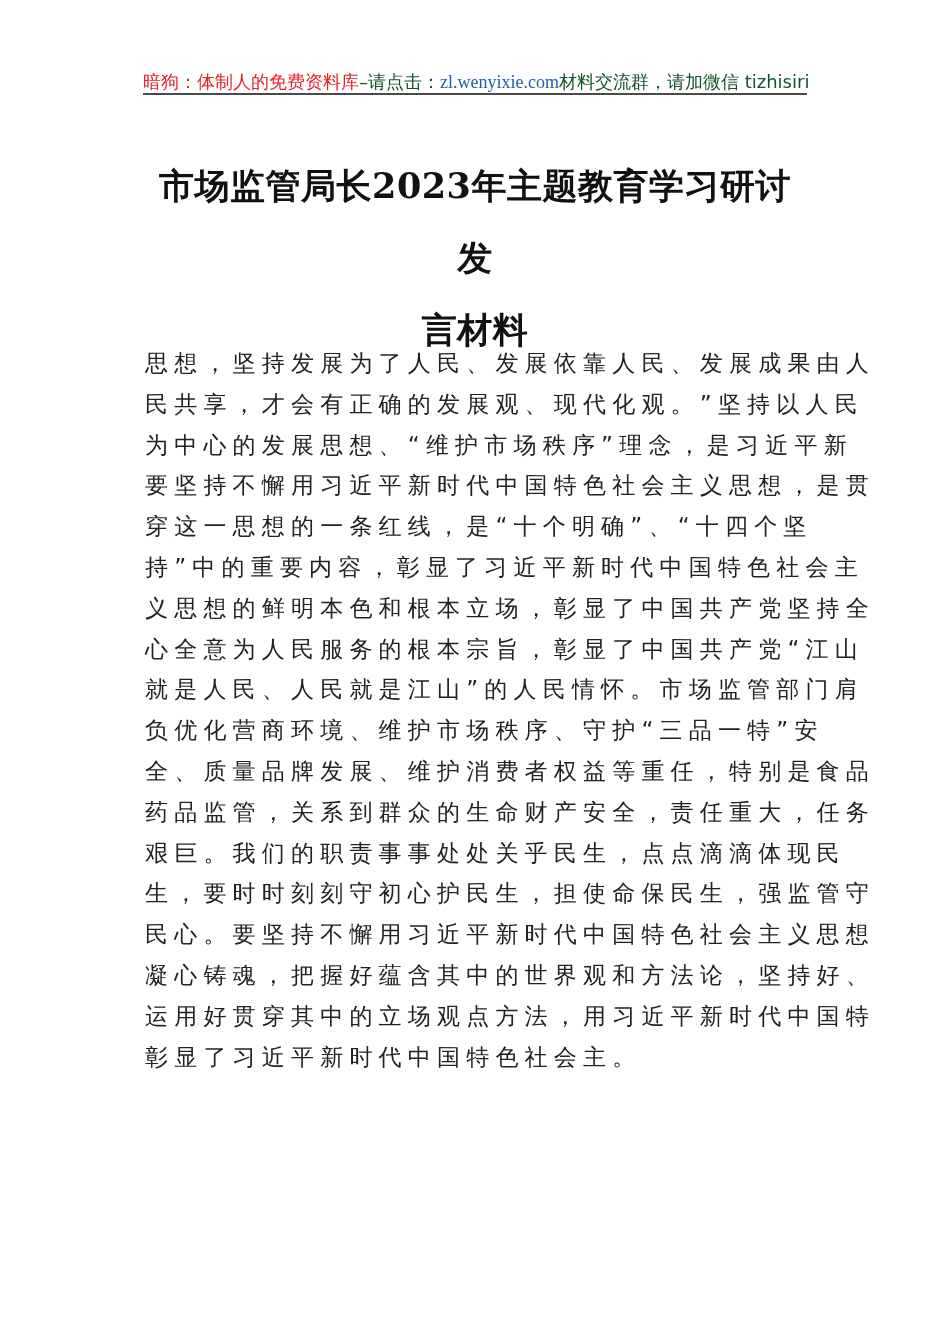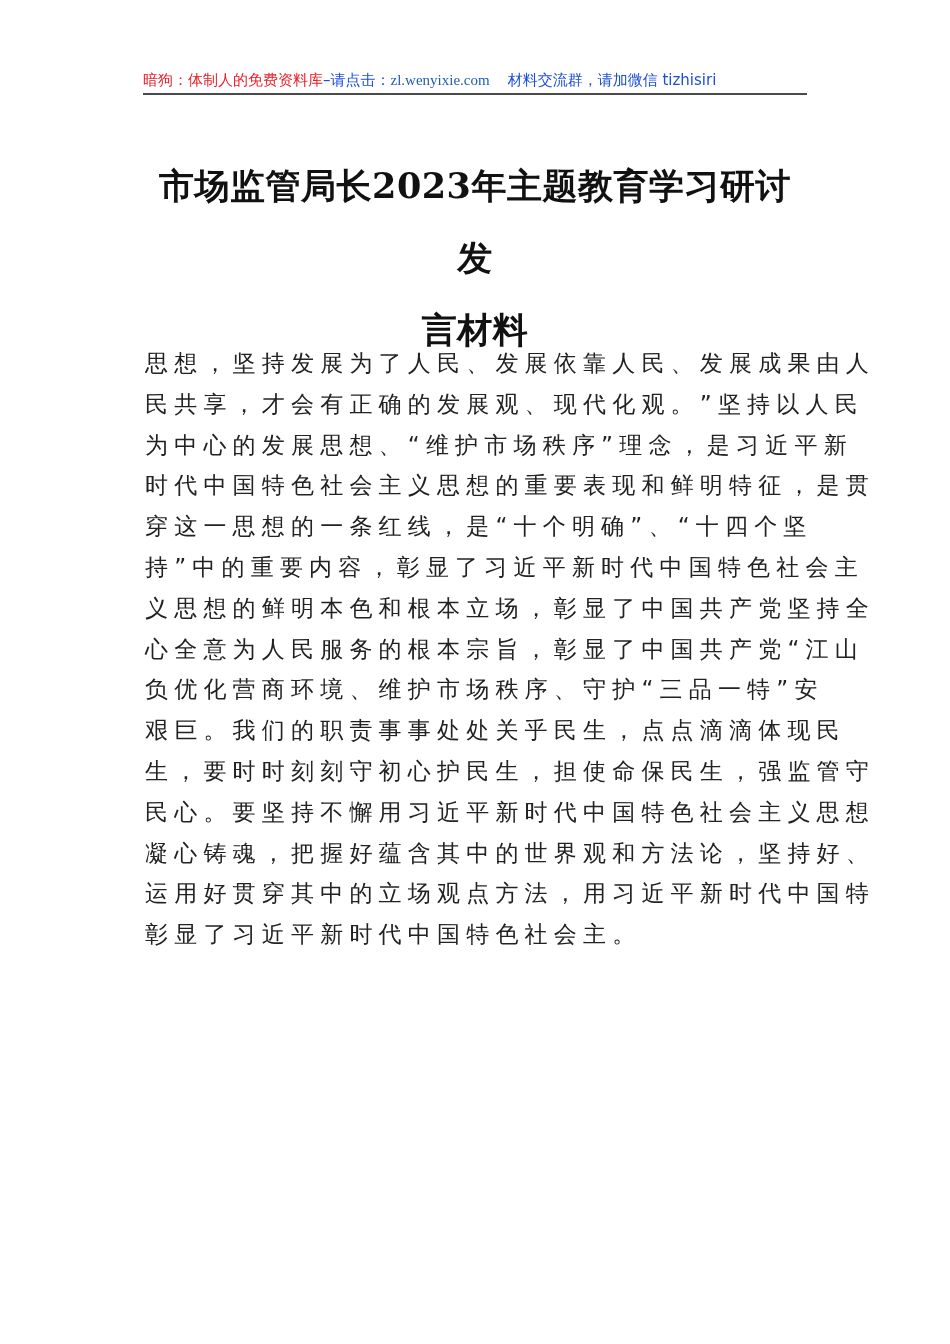--- a/index.html
+++ b/index.html
@@ -15,28 +15,28 @@
       font-family: "DejaVu Sans", sans-serif;
       color: #000;
     }
     .page-header {
       position: absolute;
       left: 143px;
       top: 70px;
       width: 664px;
       height: 24px;
       font-family: "DejaVu Sans", sans-serif;
-      font-size: 15px;
+      font-size: 18px;
       line-height: 20px;
       white-space: nowrap;
       display: flex;
-      align-items: flex-start;
+      align-items: center;
     }
     .page-header .red { color: #e8202a; }
-    .page-header .dark { color: #1d4ed8; }
+    .page-header .dark { color: #14532d; }
     .page-header .link { color: #1f5fb0; font-family: Liberation Serif, serif; }
     .page-header .gap { display: inline-block; width: 18px; }
     .header-rule {
       position: absolute;
       left: 143px;
       top: 93px;
       width: 664px;
       height: 2px;
       background: #4a4a4a;
     }
@@ -86,25 +86,28 @@
 
 <h1 class="doc-title" style="margin:0;text-align:center;">
   <span class="line">市场监管局长2023年主题教育学习研讨发</span>
   <span class="line">言材料</span>
 </h1>
 
 <div class="doc-body">
   <span class="line">思想，坚持发展为了人民、发展依靠人民、发展成果由人</span>
   <span class="line">民共享，才会有正确的发展观、现代化观。”坚持以人民</span>
   <span class="line">为中心的发展思想、“维护市场秩序”理念，是习近平新</span>
-  <span class="line">时代中国特色社会主义思想的重要表现和鲜明特征，是贯</span>
+  <span class="line">要坚持不懈用习近平新时代中国特色社会主义思想，是贯</span>
   <span class="line">穿这一思想的一条红线，是“十个明确”、“十四个坚</span>
   <span class="line">持”中的重要内容，彰显了习近平新时代中国特色社会主</span>
   <span class="line">义思想的鲜明本色和根本立场，彰显了中国共产党坚持全</span>
   <span class="line">心全意为人民服务的根本宗旨，彰显了中国共产党“江山</span>
+  <span class="line">就是人民、人民就是江山”的人民情怀。市场监管部门肩</span>
   <span class="line">负优化营商环境、维护市场秩序、守护“三品一特”安</span>
+  <span class="line">全、质量品牌发展、维护消费者权益等重任，特别是食品</span>
+  <span class="line">药品监管，关系到群众的生命财产安全，责任重大，任务</span>
   <span class="line">艰巨。我们的职责事事处处关乎民生，点点滴滴体现民</span>
   <span class="line">生，要时时刻刻守初心护民生，担使命保民生，强监管守</span>
   <span class="line">民心。要坚持不懈用习近平新时代中国特色社会主义思想</span>
   <span class="line">凝心铸魂，把握好蕴含其中的世界观和方法论，坚持好、</span>
   <span class="line">运用好贯穿其中的立场观点方法，用习近平新时代中国特</span>
   <span class="line">彰显了习近平新时代中国特色社会主。</span>
 </div>
 
 </body></html>

